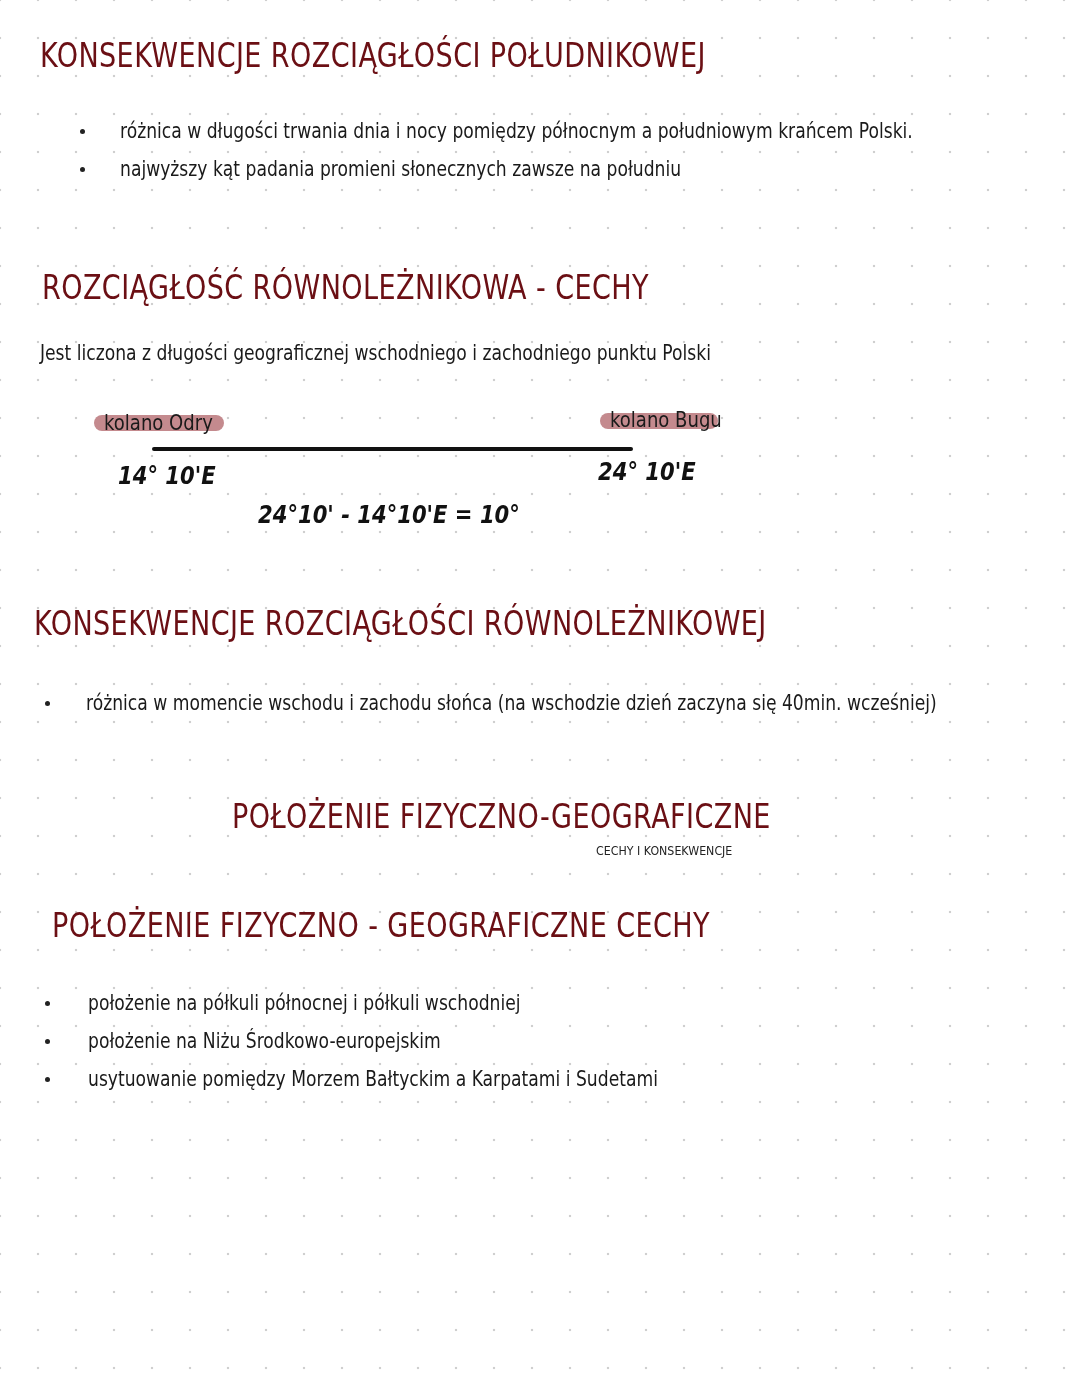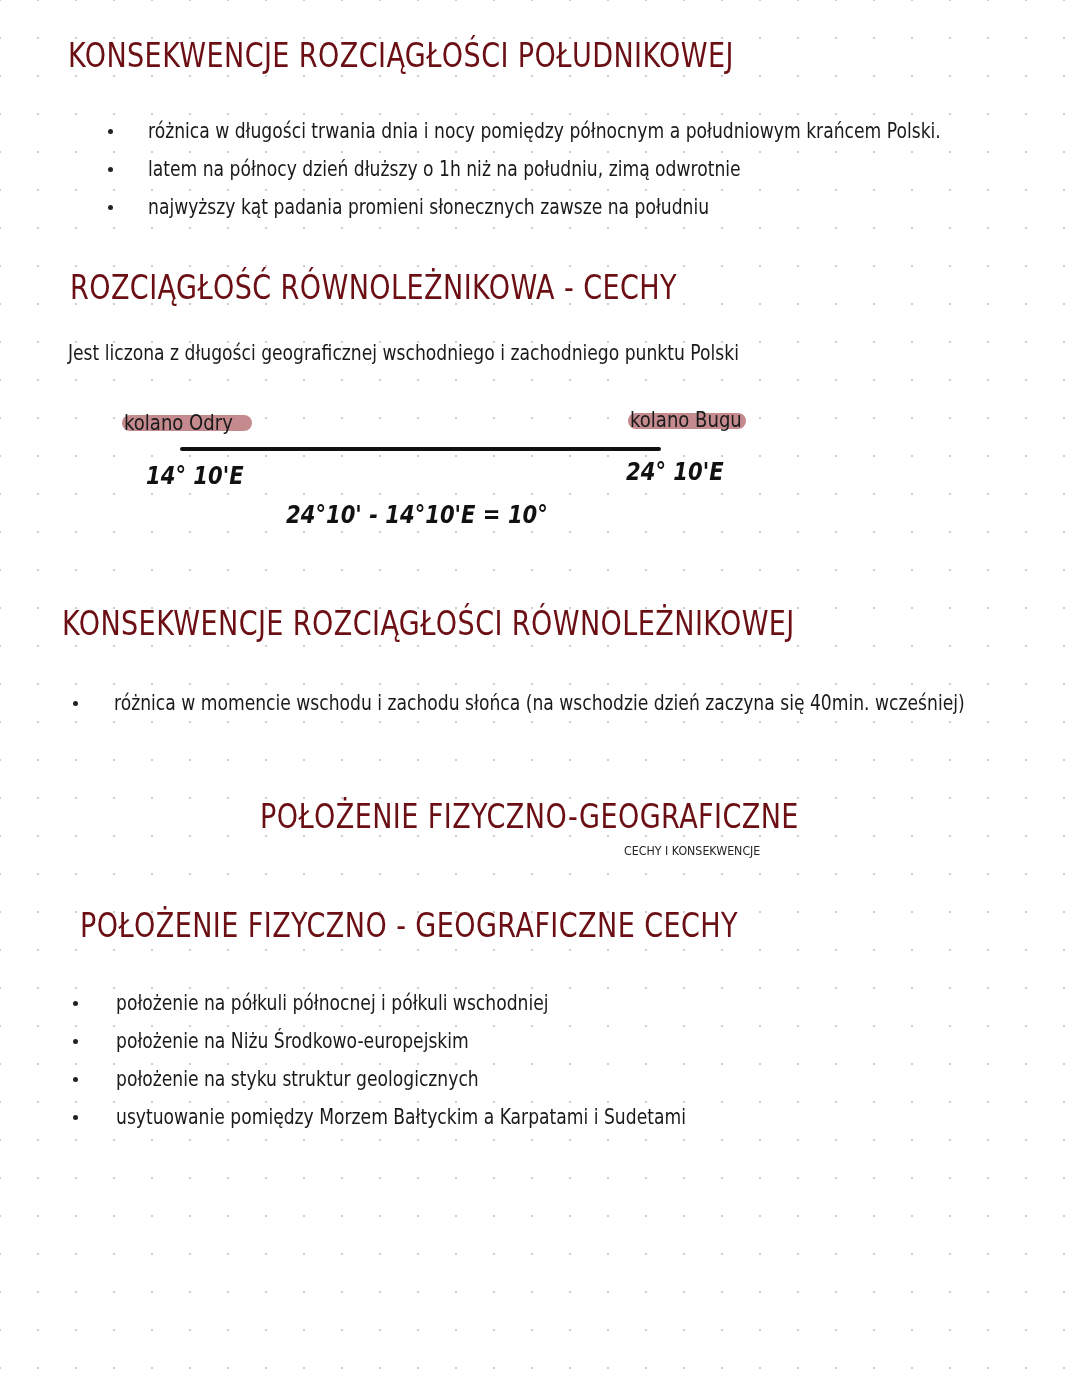--- a/index.html
+++ b/index.html
@@ -6,21 +6,21 @@
     html, body { width: 1080px; height: 1395px; overflow: hidden; }
     body {
       background-color: #ffffff;
       background-image: radial-gradient(circle, #cfcfcf 1.3px, transparent 1.6px);
       background-size: 38px 38px;
       background-position: -19px -19px;
       font-family: "Liberation Sans Narrow", "Liberation Sans", sans-serif;
       color: #1a1a1a;
       position: relative;
     }
-    .page { position: absolute; inset: 0; margin-left: 28px; }
+    .page { position: absolute; inset: 0; }
     .abs { position: absolute; white-space: nowrap; }
 
     .title {
       color: #6b0f14;
       font-family: "DejaVu Sans", sans-serif;
       font-weight: normal;
       letter-spacing: 0.5px;
       transform-origin: left top;
       transform: scaleX(0.82);
     }
@@ -72,20 +72,21 @@
     .desc {
       left: 40px; top: 340px; font-size: 22px;
       font-family: "DejaVu Sans", sans-serif;
       transform-origin: left top; transform: scaleX(0.78);
     }
 
     .hl-label {
       font-size: 22px;
       font-family: "DejaVu Sans", sans-serif;
       line-height: 22px;
+      padding-left: 8px;
     }
     .hl-label .bg {
       position: absolute;
       background: #c48a8e;
       border-radius: 10px;
       height: 16px;
     }
     .hl-label .txt {
       position: relative;
       display: inline-block;
@@ -121,24 +122,20 @@
 <div class="page">
 
   <h1 class="abs title t1">KONSEKWENCJE ROZCIĄGŁOŚCI POŁUDNIKOWEJ</h1>
   <ul class="abs bullets b1">
     <li>
         <span class="dot"></span>
         <span class="txt">różnica w długości trwania dnia i nocy pomiędzy północnym a południowym krańcem Polski.</span>
       </li>
     <li>
         <span class="dot"></span>
-        <span class="txt">latem na północy dzień dłuższy o 1h niż na południu, zimą odwrotnie</span>
-      </li>
-    <li>
-        <span class="dot"></span>
         <span class="txt">najwyższy kąt padania promieni słonecznych zawsze na południu</span>
       </li>
   </ul>
 
   <h1 class="abs title t2">ROZCIĄGŁOŚĆ RÓWNOLEŻNIKOWA - CECHY</h1>
   <p class="abs desc">Jest liczona z długości geograficznej wschodniego i zachodniego punktu Polski</p>
 
   <div class="abs hl-label odry">
     <span class="bg"></span>
     <span class="txt">kolano Odry</span>
@@ -168,21 +165,17 @@
     <li>
         <span class="dot"></span>
         <span class="txt">położenie na półkuli północnej i półkuli wschodniej</span>
       </li>
     <li>
         <span class="dot"></span>
         <span class="txt">położenie na Niżu Środkowo-europejskim</span>
       </li>
     <li>
         <span class="dot"></span>
-        <span class="txt">położenie na styku struktur geologicznych</span>
-      </li>
-    <li>
-        <span class="dot"></span>
         <span class="txt">usytuowanie pomiędzy Morzem Bałtyckim a Karpatami i Sudetami</span>
       </li>
   </ul>
 
 </div>
 
 </body></html>

